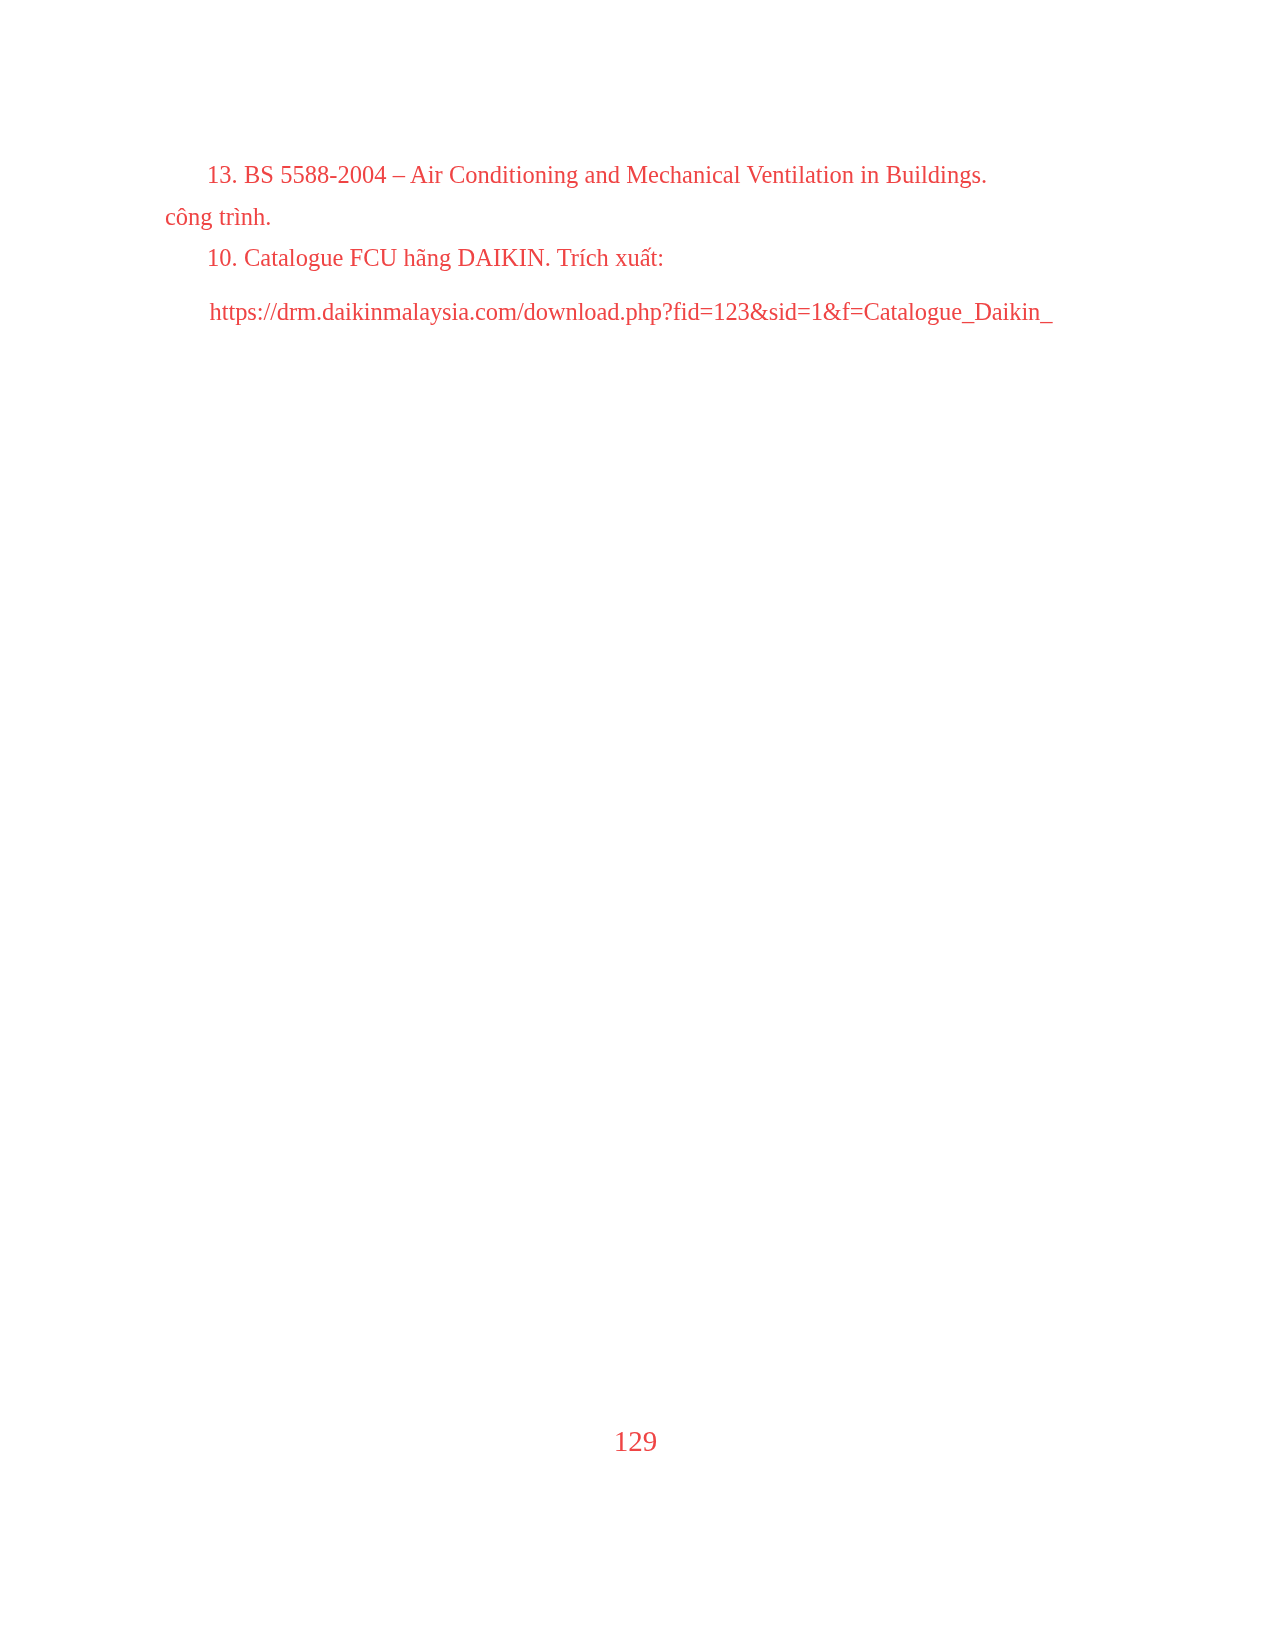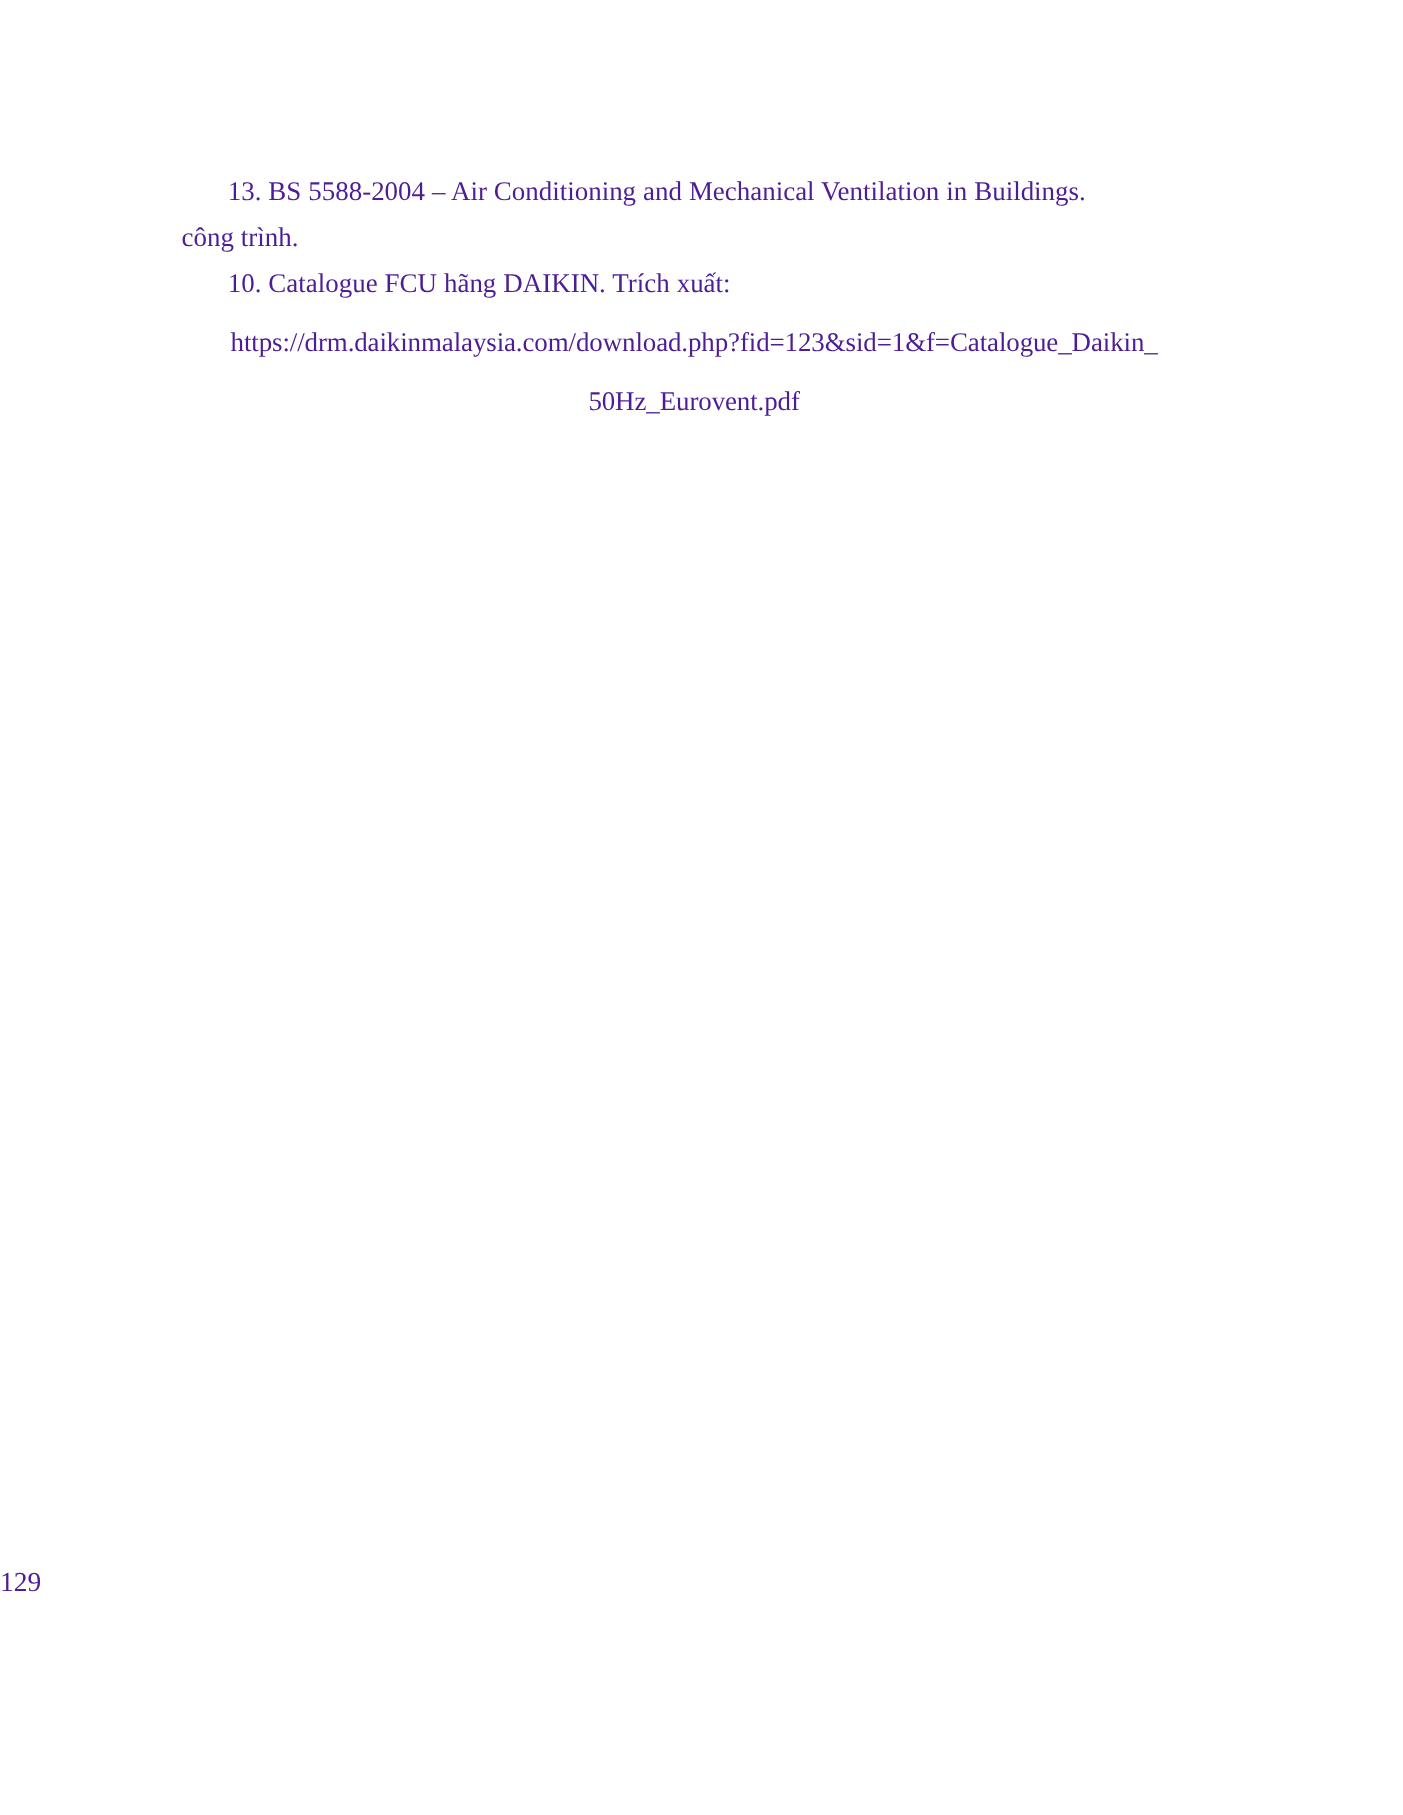--- a/index.html
+++ b/index.html
@@ -7,21 +7,21 @@
     padding: 0;
     background: #ffffff;
   }
   .page {
     position: relative;
     width: 1275px;
     height: 1650px;
     margin: 0 auto;
     background: #ffffff;
     font-family: "Liberation Serif", "DejaVu Serif", serif;
-    color: #4c1d95;
+    color: #ef4444;
     box-sizing: border-box;
   }
   .content {
     position: absolute;
     left: 165px;
     top: 155px;
     width: 900px;
   }
   .ref-line {
     font-size: 24.5px;
@@ -50,39 +50,39 @@
     text-indent: 32px;
     word-spacing: 0px;
     letter-spacing: -0.1px;
     text-align: center;
   }
   .page-number {
     position: absolute;
     left: 0;
     right: 4px;
     top: 1425px;
-    font-size: 25px;
+    text-align: center;
+    font-size: 29px;
     font-family: "Liberation Serif", "DejaVu Serif", serif;
   }
 </style>
 </head>
 <body>
 
 <div class="page">
 
   <div class="content">
 
     <p class="ref-line">13. BS 5588-2004 – Air Conditioning and Mechanical Ventilation in Buildings.</p>
 
 
     <p class="ref-line no-indent">công trình.</p>
 
     <p class="ref-line">10. Catalogue FCU hãng DAIKIN. Trích xuất:</p>
 
     <p class="url-block">https://drm.daikinmalaysia.com/download.php?fid=123&amp;sid=1&amp;f=Catalogue_Daikin_</p>
 
-    <p class="url-block tail">50Hz_Eurovent.pdf</p>
 
   </div>
 
   <div class="page-number">129</div>
 
 </div>
 
 </body></html>

